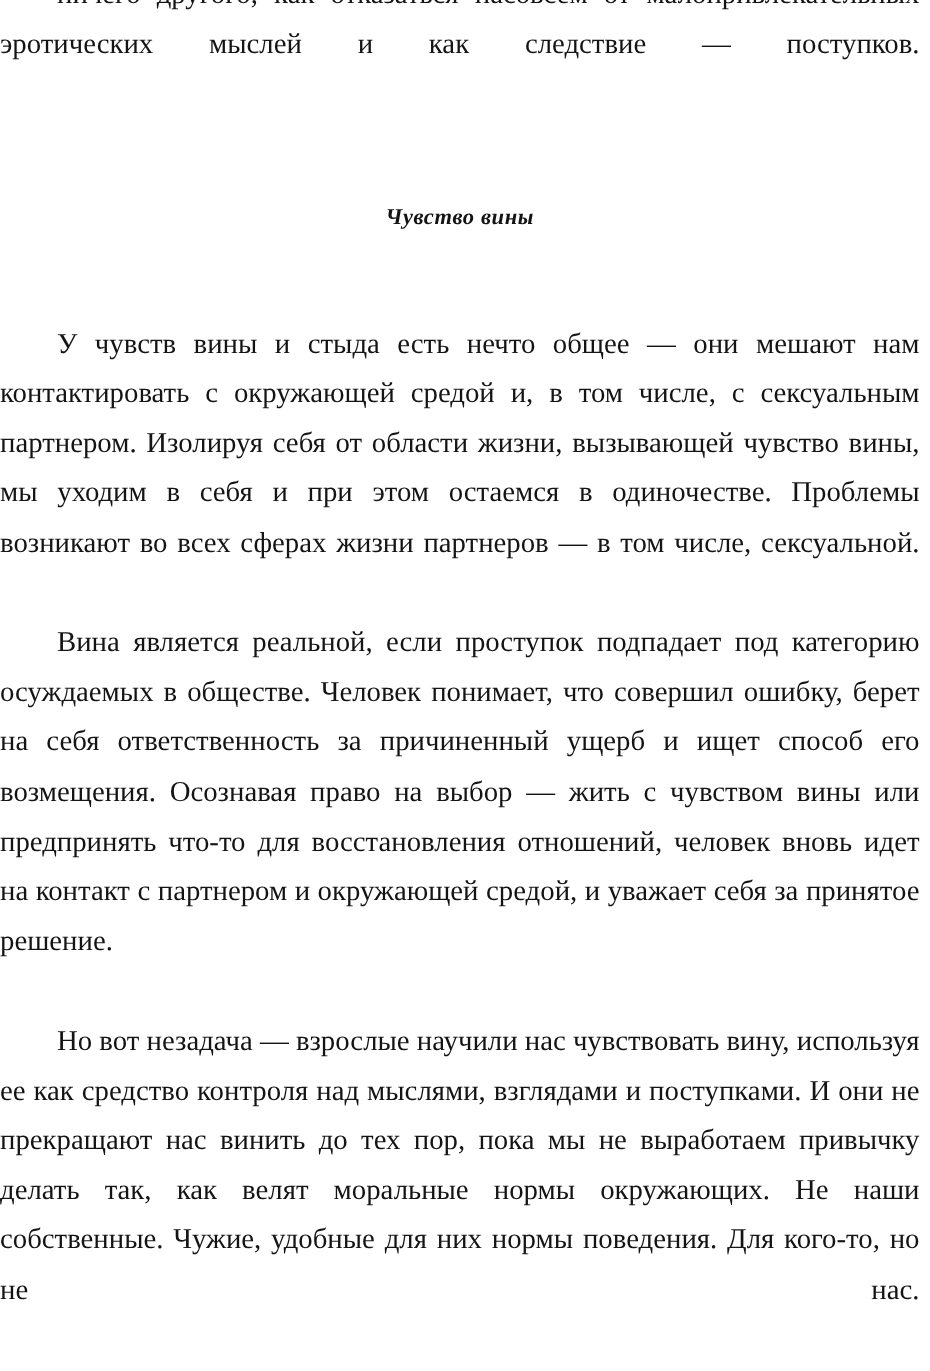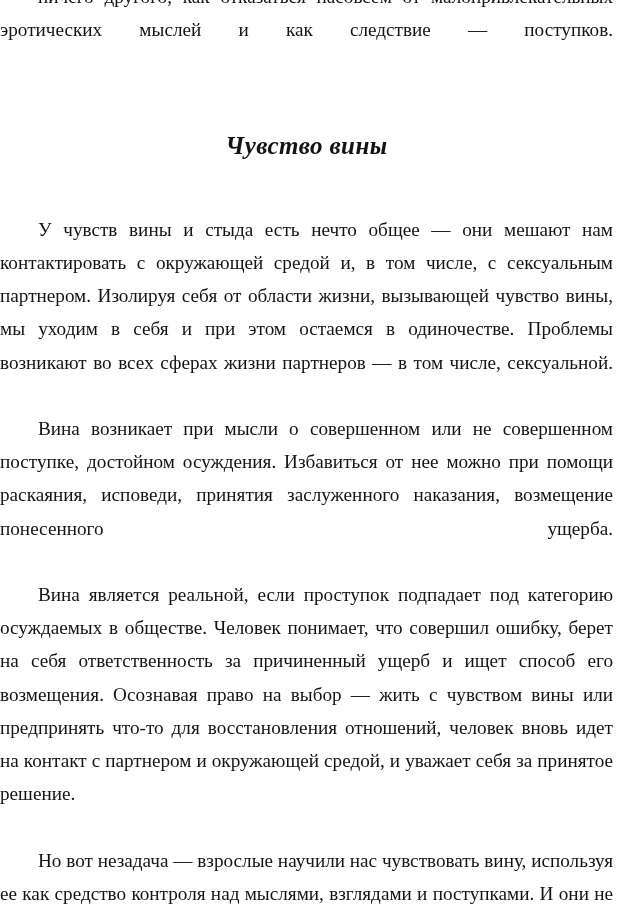--- a/index.html
+++ b/index.html
@@ -44,21 +44,21 @@
   
   p.body-para:after {
     content: "";
     display: inline-block;
     width: 100%;
   }
 
   .section-heading {
     margin: 0;
     padding: 0;
-    font-size: 25px;
+    font-size: 15px;
     font-weight: bold;
     font-style: italic;
     text-align: center;
     text-indent: 0;
     letter-spacing: 0.4px;
     line-height: 33.2px;
   }
 
   .gap-before-heading { height: 49px; }
   .gap-after-heading  { height: 51px; }
@@ -74,21 +74,20 @@
     <p class="body-para">ничего другого, как отказаться насовсем от малопривлекательных эротических мыслей и как следствие — поступков.</p>
 
     <div class="gap-before-heading"></div>
 
     <h2 class="section-heading">Чувство вины</h2>
 
     <div class="gap-after-heading"></div>
 
     <p class="body-para">У чувств вины и стыда есть нечто общее — они мешают нам контактировать с окружающей средой и, в том числе, с сексуальным партнером. Изолируя себя от области жизни, вызывающей чувство вины, мы уходим в себя и при этом остаемся в одиночестве. Проблемы возникают во всех сферах жизни партнеров — в том числе, сексуальной.</p>
 
-    <p class="body-para">Вина возникает при мысли о совершенном или не совершенном поступке, достойном осуждения. Избавиться от нее можно при помощи раскаяния, исповеди, принятия заслуженного наказания, возмещение понесенного ущерба.</p>
 
     <p class="body-para">Вина является реальной, если проступок подпадает под категорию осуждаемых в обществе. Человек понимает, что совершил ошибку, берет на себя ответственность за причиненный ущерб и ищет способ его возмещения. Осознавая право на выбор — жить с чувством вины или предпринять что-то для восстановления отношений, человек вновь идет на контакт с партнером и окружающей средой, и уважает себя за принятое решение.</p>
 
     <p class="body-para">Но вот незадача — взрослые научили нас чувствовать вину, используя ее как средство контроля над мыслями, взглядами и поступками. И они не прекращают нас винить до тех пор, пока мы не выработаем привычку делать так, как велят моральные нормы окружающих. Не наши собственные. Чужие, удобные для них нормы поведения. Для кого-то, но не нас.</p>
 
   </div>
 
 </div>
 
 </body></html>

